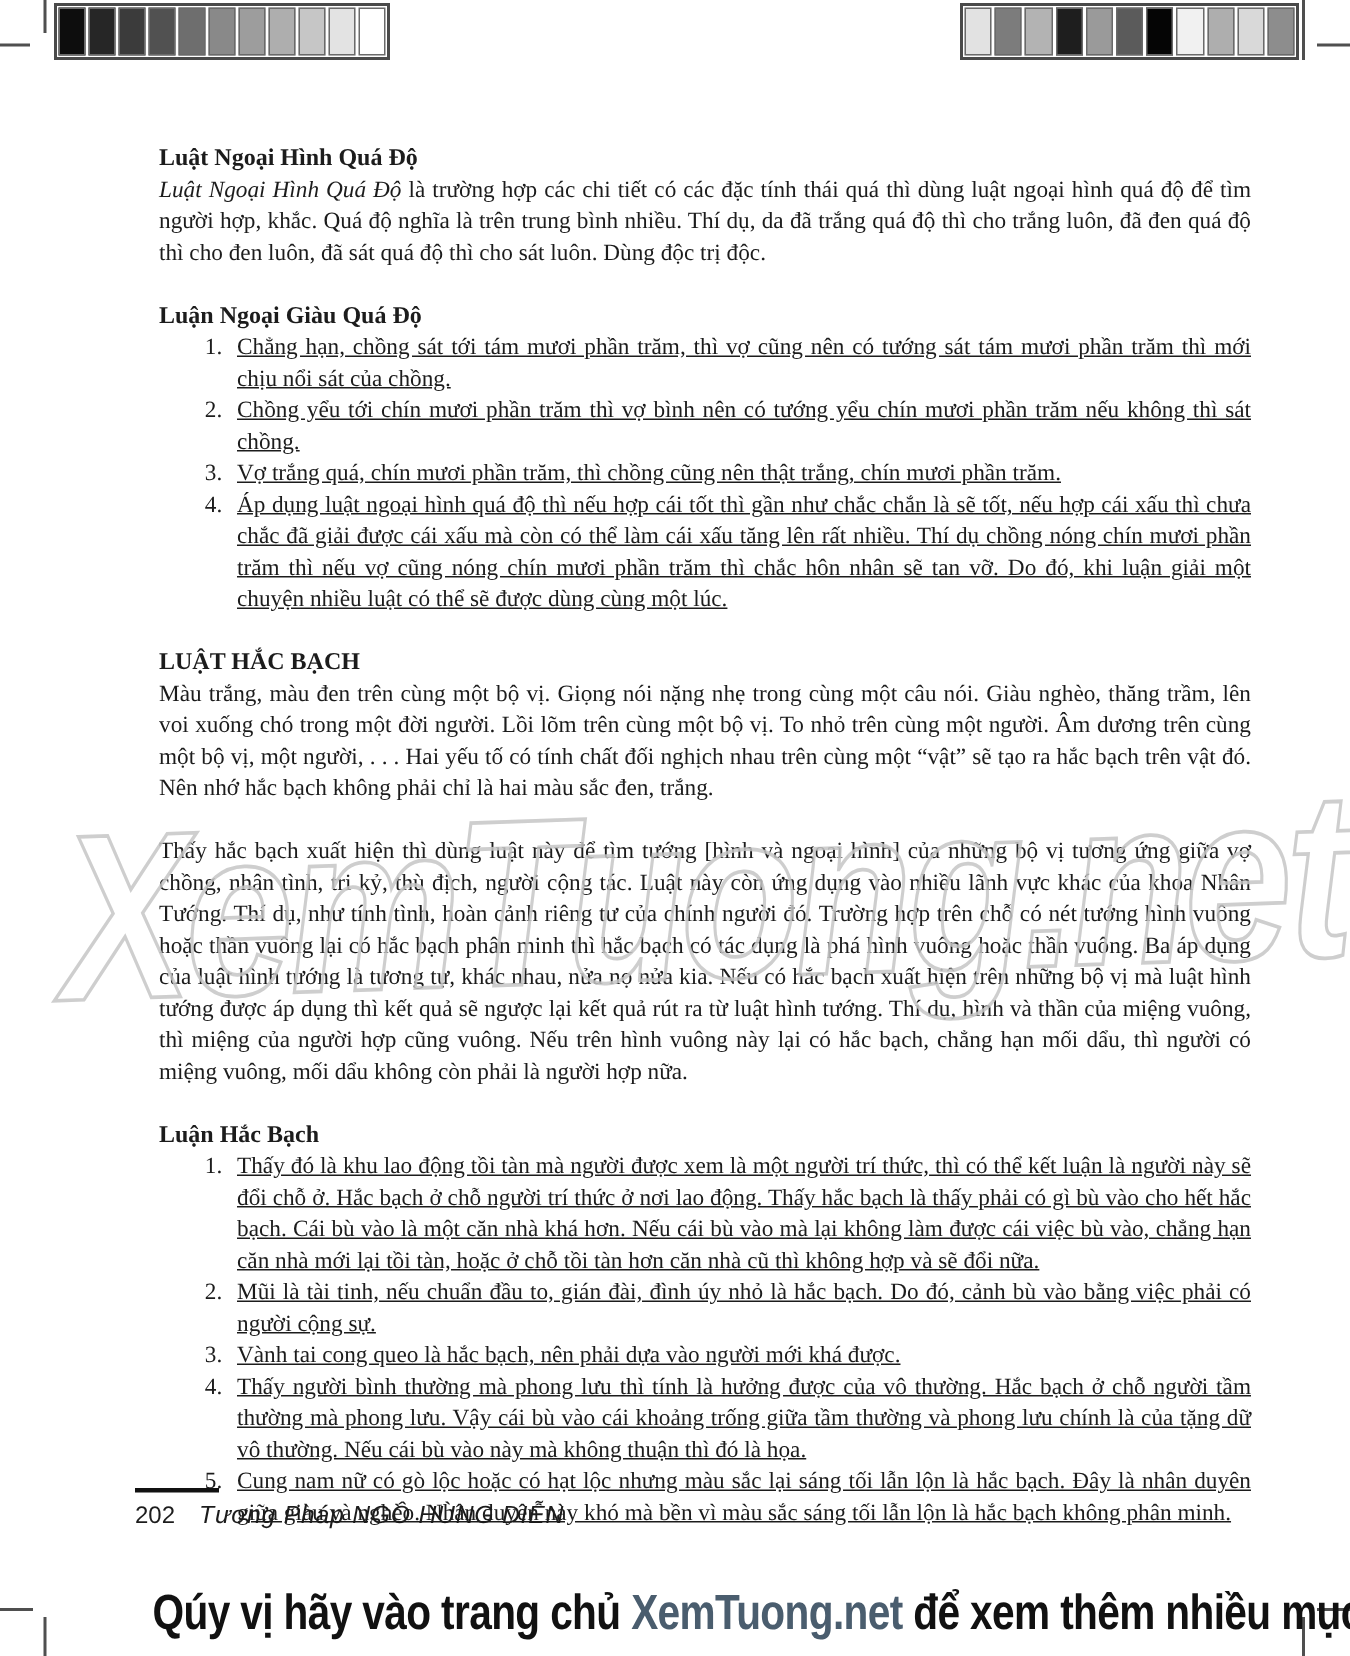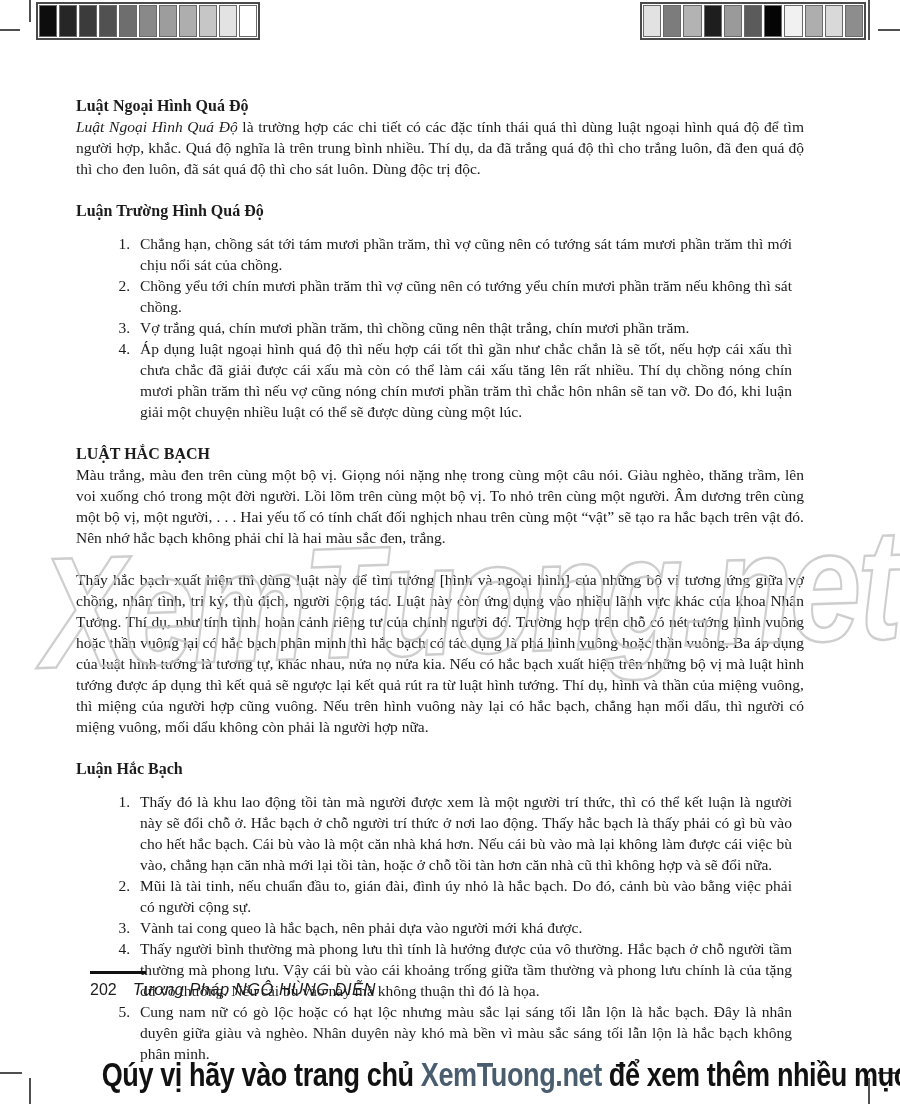--- a/index.html
+++ b/index.html
@@ -18,31 +18,31 @@
     border:2px solid #4a4a4a; background:#fff;
     display:flex; gap:2px; padding:1px;
   }
   #strip-left  { left:36px;  width:224px; }
   #strip-right { left:640px; width:226px; }
   .cal-cell { flex:1; border:1px solid #6a6a6a; }
   
   .mark { position:absolute; background:#4f4f4f; }
   
   .content {
-    position:absolute; left:76px; top:95px; width:728px;
+    position:absolute; left:106px; top:95px; width:728px;
     font-size:15.5px; line-height:21px;
   }
   .sec { margin-bottom:21px; }
   .sec-heading {
     font-size:16px; font-weight:bold; line-height:21px;
     font-family:"Liberation Serif", serif;
   }
   .sec p { text-align:justify; }
   .lead-italic { font-style:italic; }
-  ol.rule-list { margin:12px; padding-left:46px; }
+  ol.rule-list { margin:0; padding-left:46px;text-decoration:underline; }
   ol.rule-list li { text-align:justify; padding-left:6px; }
   
   .watermark {
     position:absolute; left:40px; top:478px; width:860px; height:240px;
     display:flex; align-items:center;
     pointer-events:none;
     transform:rotate(-2deg);
     z-index:5;
   }
   .watermark span {
@@ -51,21 +51,21 @@
     font-weight:bold; font-style:italic;
     font-size:158px; white-space:nowrap;
     color:transparent;
     -webkit-text-stroke:2.5px #c6c6c6;
     text-stroke:2.5px #c6c6c6;
     transform:scaleX(0.82); transform-origin:left center;
     opacity:0.85;
     letter-spacing:-4px;
   }
   
-  .book-footer { position:absolute; left:90px; top:971px; width:500px; }
+  .book-footer { position:absolute; left:90px; top:992px; width:500px; }
   .footer-rule { width:56px; height:3px; background:#111; margin-bottom:6px; }
   .footer-line { font-size:16px; display:flex; align-items:baseline; gap:16px; }
   .page-number { font-family:"Liberation Sans", sans-serif; font-size:16px; }
   .book-title { font-style:italic; font-family:Liberation Sans, sans-serif; font-size:16.5px; letter-spacing:0.5px; }
   
   .banner {
     position:absolute; left:0; top:1056px; width:900px;
     text-align:center;
   }
   .banner .banner-inner {
@@ -116,24 +116,24 @@
 <div class="mark" style="left:868px; top:1078px; width:2px; height:26px;"></div>
 
 <div class="content">
 
   <div class="sec">
     <div class="sec-heading">Luật Ngoại Hình Quá Độ</div>
     <p><span class="lead-italic">Luật Ngoại Hình Quá Độ</span><span> là trường hợp các chi tiết có các đặc tính thái quá thì dùng luật ngoại hình quá độ để tìm người hợp, khắc. Quá độ nghĩa là trên trung bình nhiều. Thí dụ, da đã trắng quá độ thì cho trắng luôn, đã đen quá độ thì cho đen luôn, đã sát quá độ thì cho sát luôn. Dùng độc trị độc.</span></p>
   </div>
 
   <div class="sec">
-    <div class="sec-heading">Luận Trường Hình Quá Độ</div>
+    <div class="sec-heading">Luận Ngoại Giàu Quá Độ</div>
     <ol class="rule-list">
       <li>Chẳng hạn, chồng sát tới tám mươi phần trăm, thì vợ cũng nên có tướng sát tám mươi phần trăm thì mới chịu nổi sát của chồng.</li>
-      <li>Chồng yểu tới chín mươi phần trăm thì vợ cũng nên có tướng yểu chín mươi phần trăm nếu không thì sát chồng.</li>
+      <li>Chồng yểu tới chín mươi phần trăm thì vợ bình nên có tướng yểu chín mươi phần trăm nếu không thì sát chồng.</li>
       <li>Vợ trắng quá, chín mươi phần trăm, thì chồng cũng nên thật trắng, chín mươi phần trăm.</li>
       <li>Áp dụng luật ngoại hình quá độ thì nếu hợp cái tốt thì gần như chắc chắn là sẽ tốt, nếu hợp cái xấu thì chưa chắc đã giải được cái xấu mà còn có thể làm cái xấu tăng lên rất nhiều. Thí dụ chồng nóng chín mươi phần trăm thì nếu vợ cũng nóng chín mươi phần trăm thì chắc hôn nhân sẽ tan vỡ. Do đó, khi luận giải một chuyện nhiều luật có thể sẽ được dùng cùng một lúc.</li>
     </ol>
   </div>
 
   <div class="sec">
     <div class="sec-heading">LUẬT HẮC BẠCH</div>
     <p>Màu trắng, màu đen trên cùng một bộ vị. Giọng nói nặng nhẹ trong cùng một câu nói. Giàu nghèo, thăng trầm, lên voi xuống chó trong một đời người. Lồi lõm trên cùng một bộ vị. To nhỏ trên cùng một người. Âm dương trên cùng một bộ vị, một người, . . . Hai yếu tố có tính chất đối nghịch nhau trên cùng một “vật” sẽ tạo ra hắc bạch trên vật đó. Nên nhớ hắc bạch không phải chỉ là hai màu sắc đen, trắng.</p>
   </div>
 

